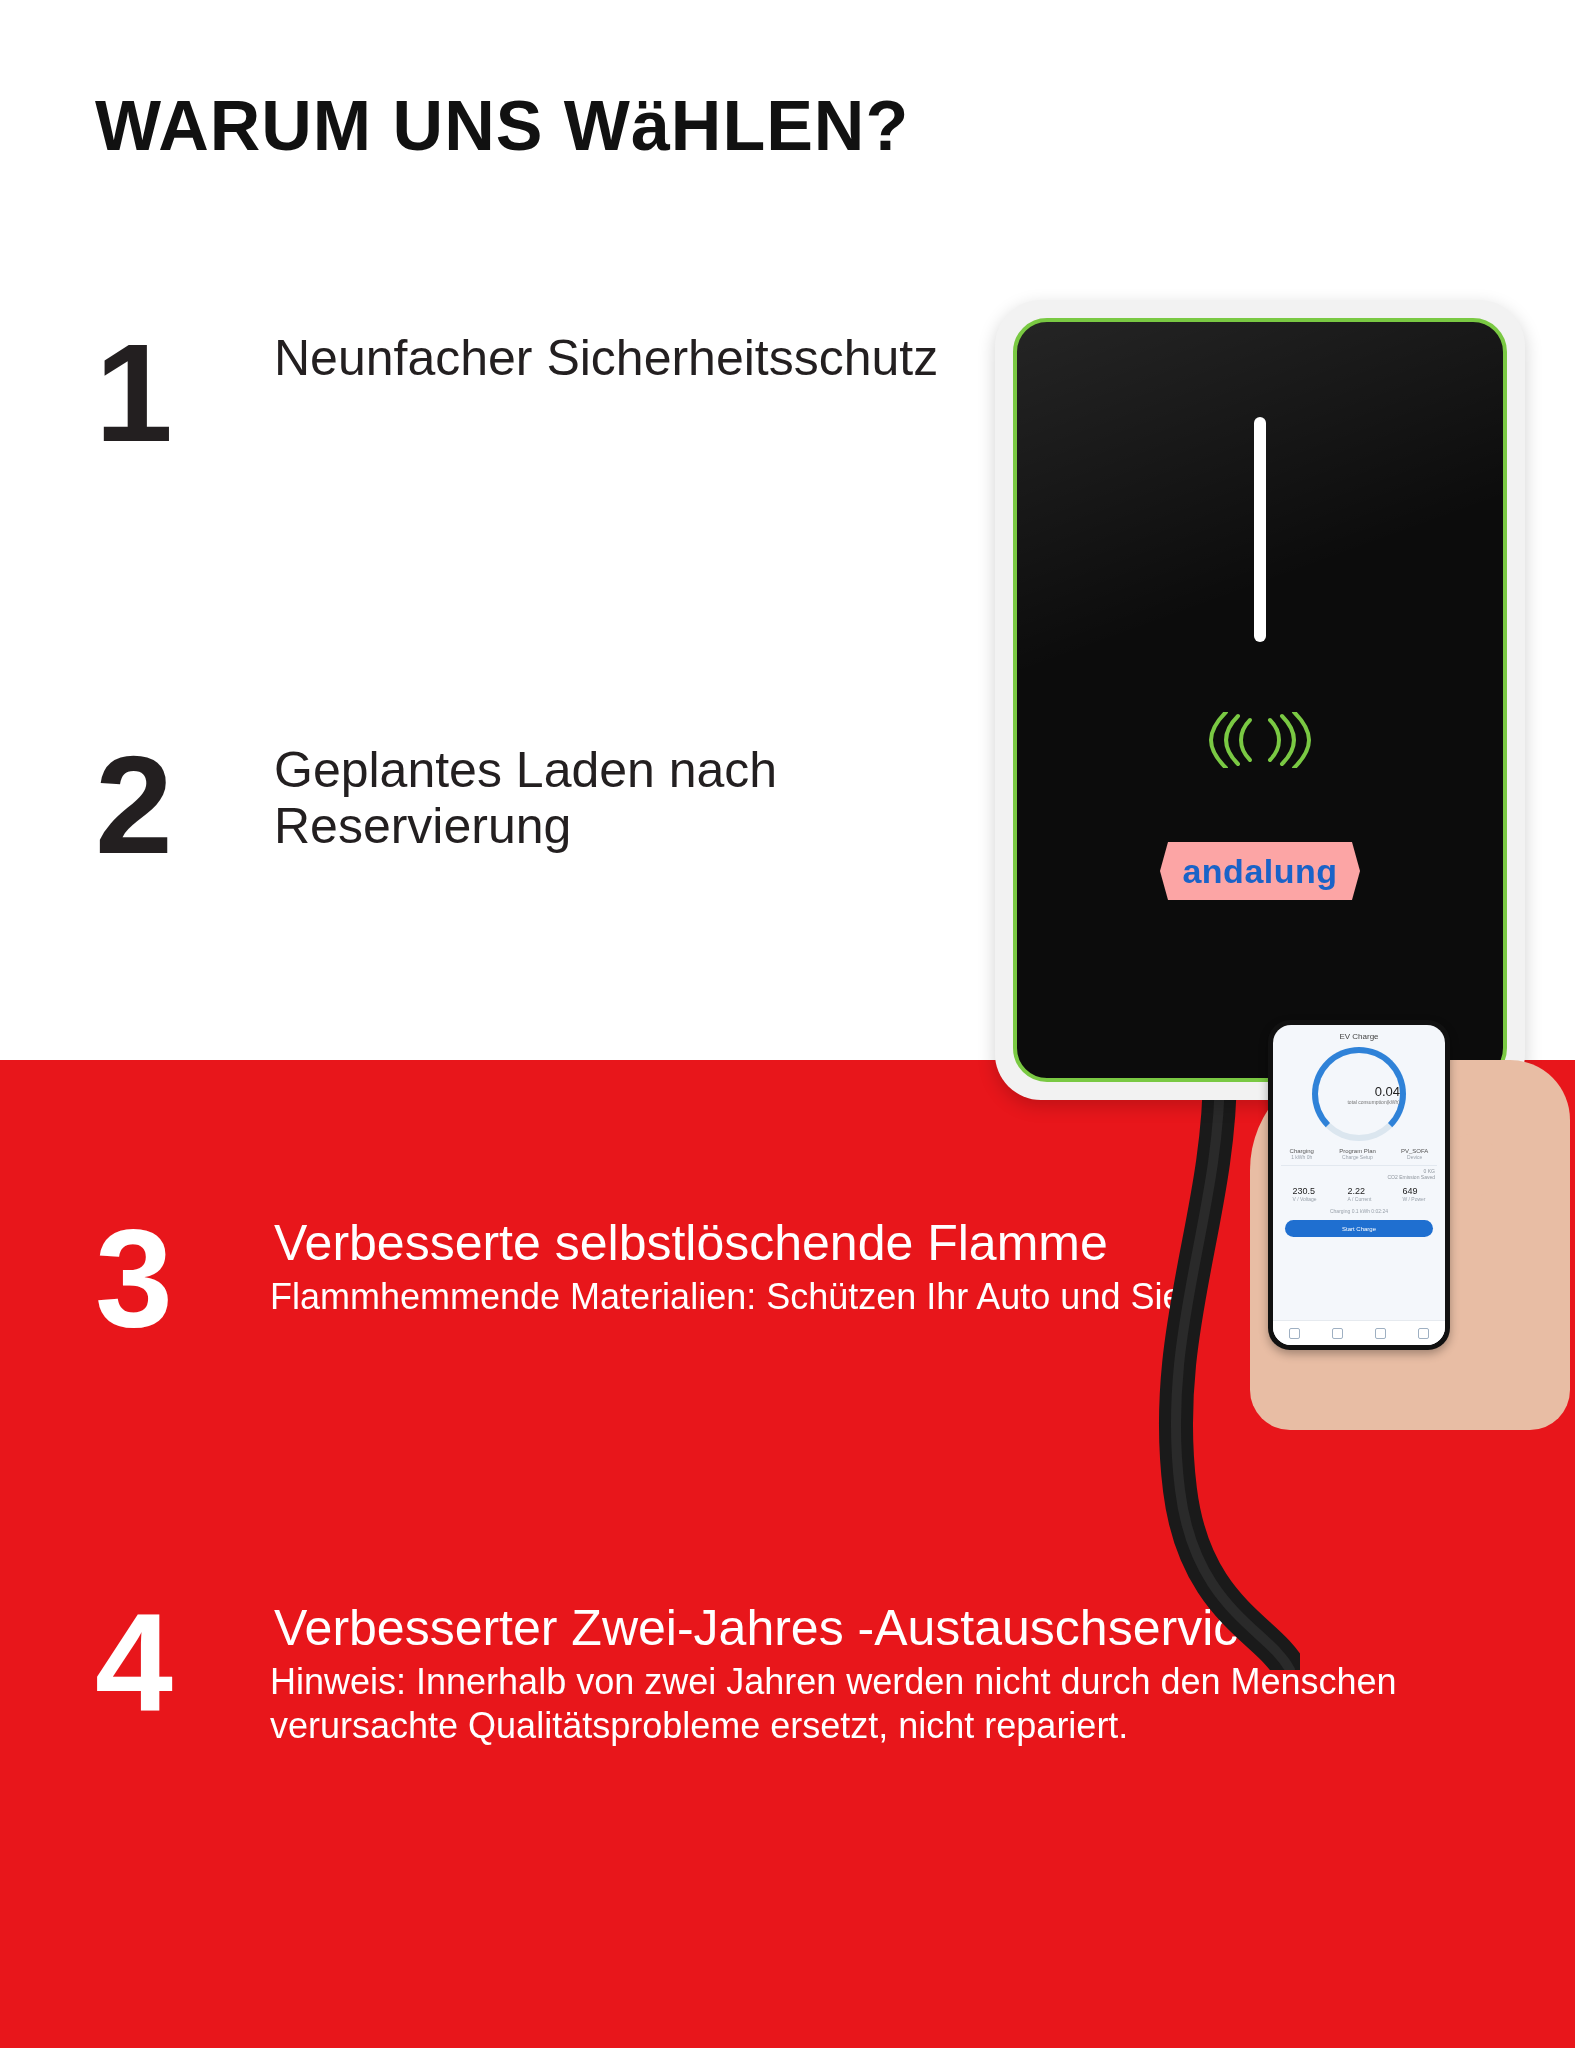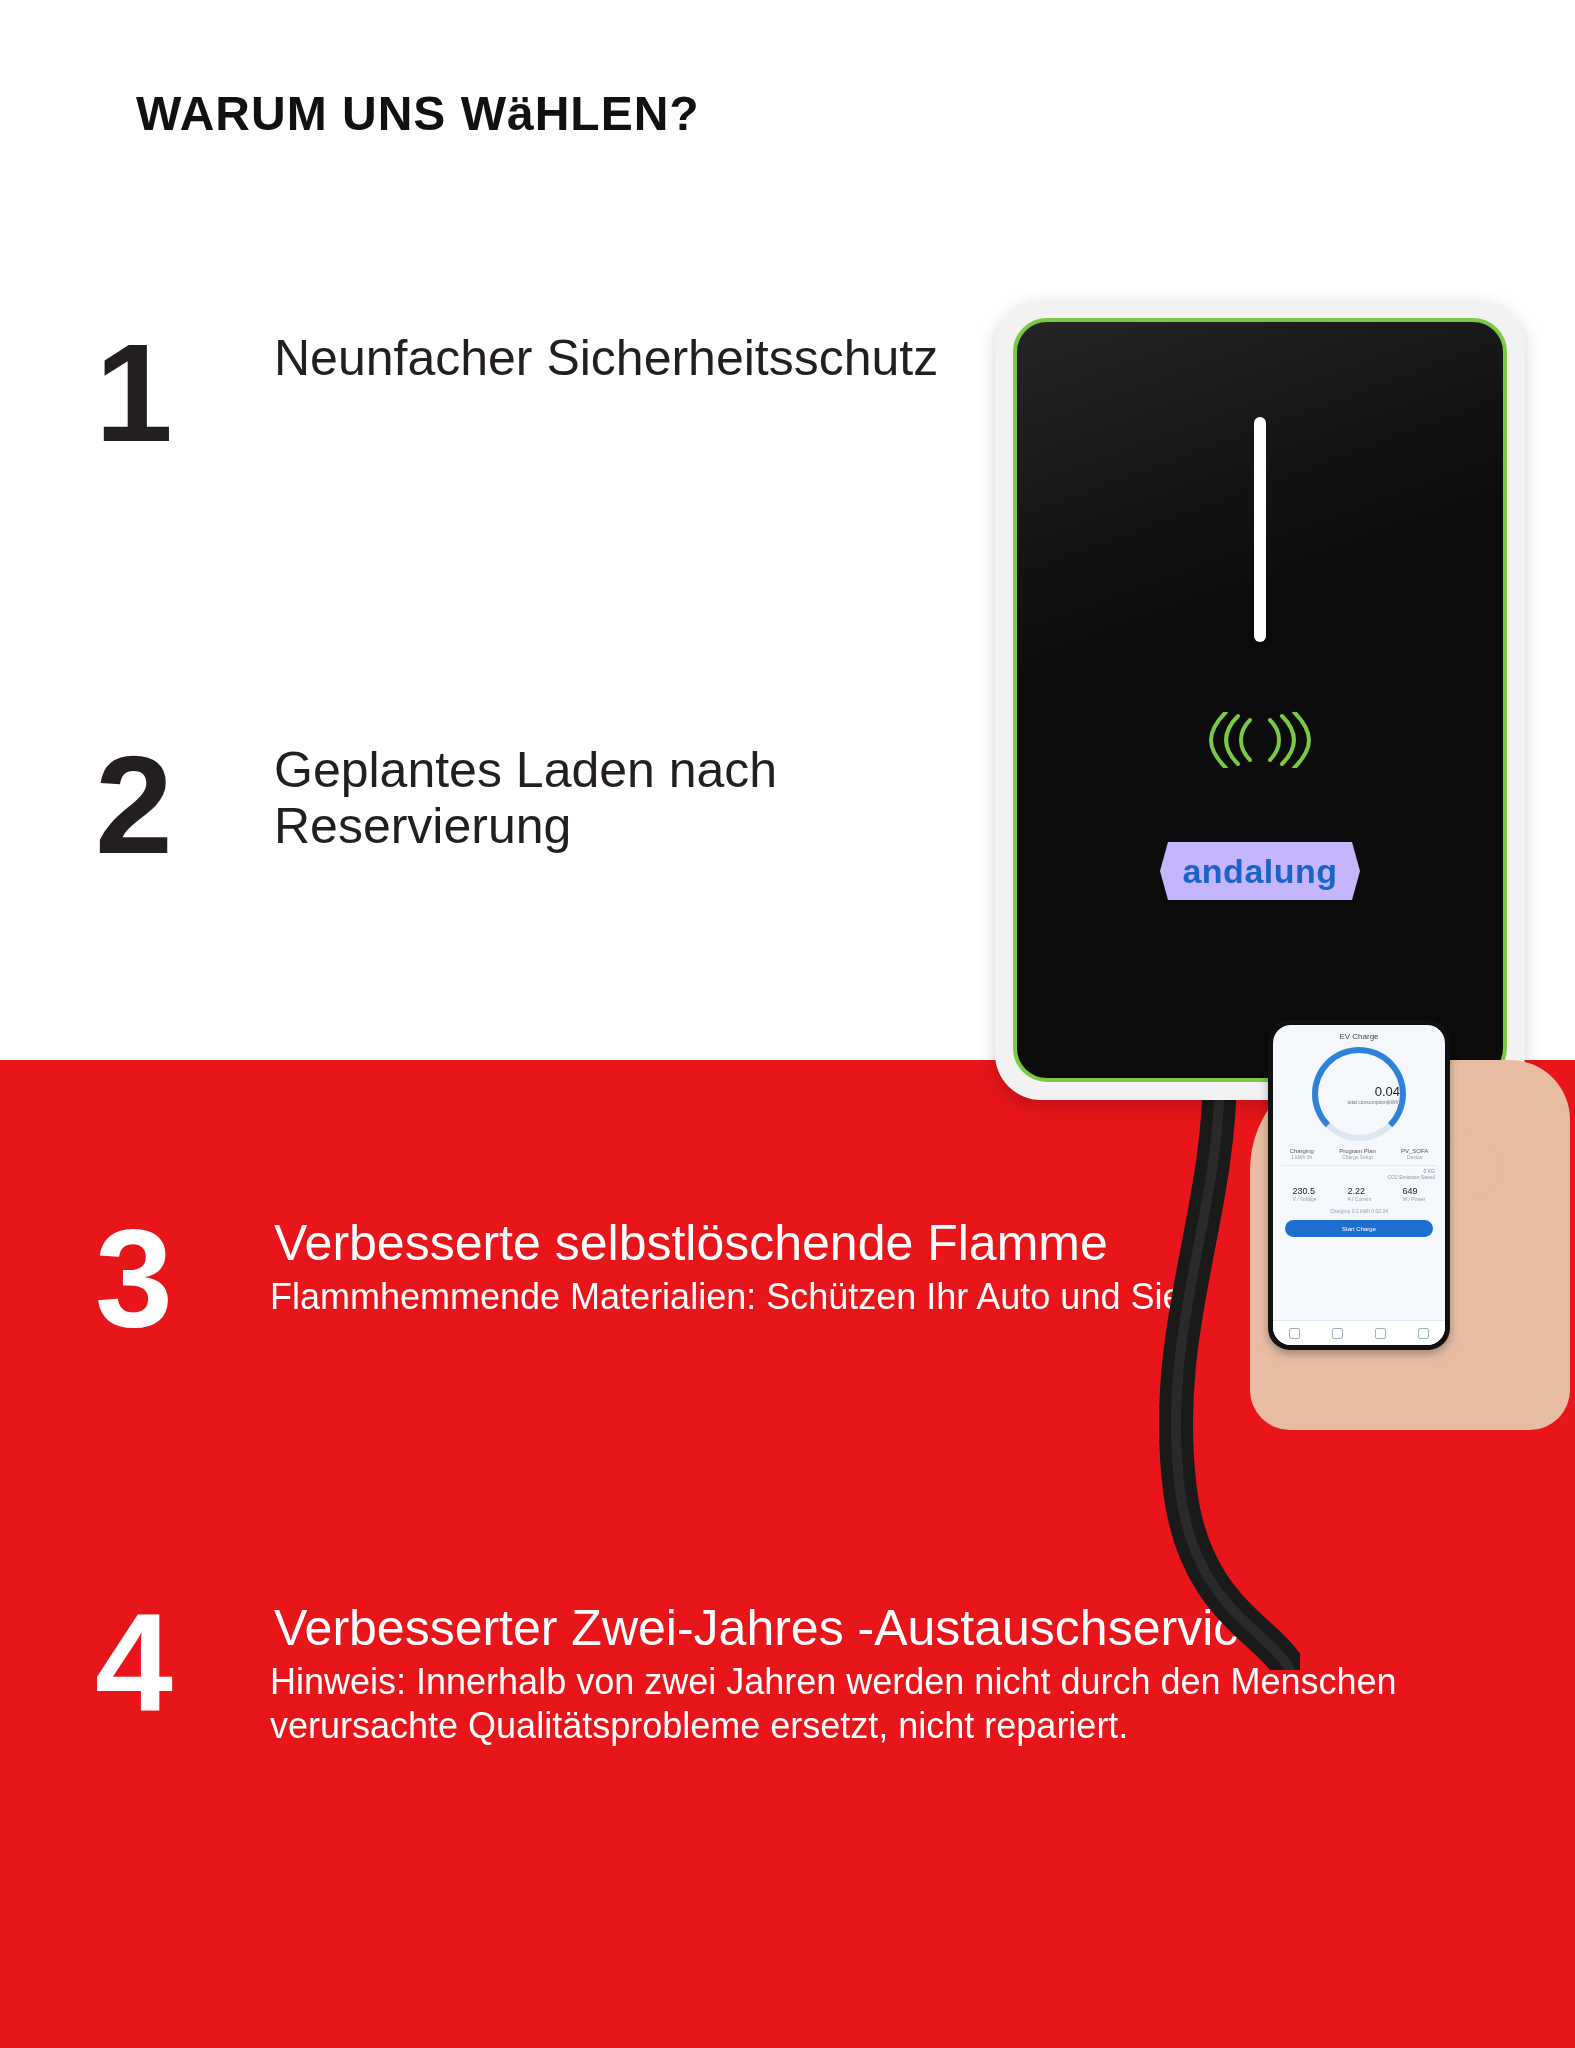--- a/index.html
+++ b/index.html
@@ -35,26 +35,25 @@
     left: 0; top: 1060px;
     width: 1575px;
     height: 988px;
     background: #e8161b;
   }
 
   .headline {
     position: absolute;
     left: 95px;
     top: 86px;
-    font-size: 48px;
+    font-size: 70px;
     font-weight: bold;
     letter-spacing: 1px;
     color: #111111;
     font-family: "Liberation Sans", sans-serif;
-    margin-left: 41px;
   }
 
   
   .feature {
     position: absolute;
   }
   .feature .num {
     position: absolute;
     left: 0;
     top: 0;
@@ -145,21 +144,21 @@
     width: 124px;
     height: 56px;
   }
   .brand-plate {
     position: absolute;
     left: 50%;
     margin-left: -100px;
     top: 520px;
     width: 200px;
     height: 58px;
-    background: #c4b5fd;
+    background: #fca5a5;
     display: flex;
     align-items: center;
     justify-content: center;
     clip-path: polygon(4% 0, 96% 0, 100% 50%, 96% 100%, 4% 100%, 0 50%);
   }
   .brand-plate .brand-text {
     color: #1a63c8;
     font-size: 34px;
     font-weight: bold;
     letter-spacing: 0.5px;

